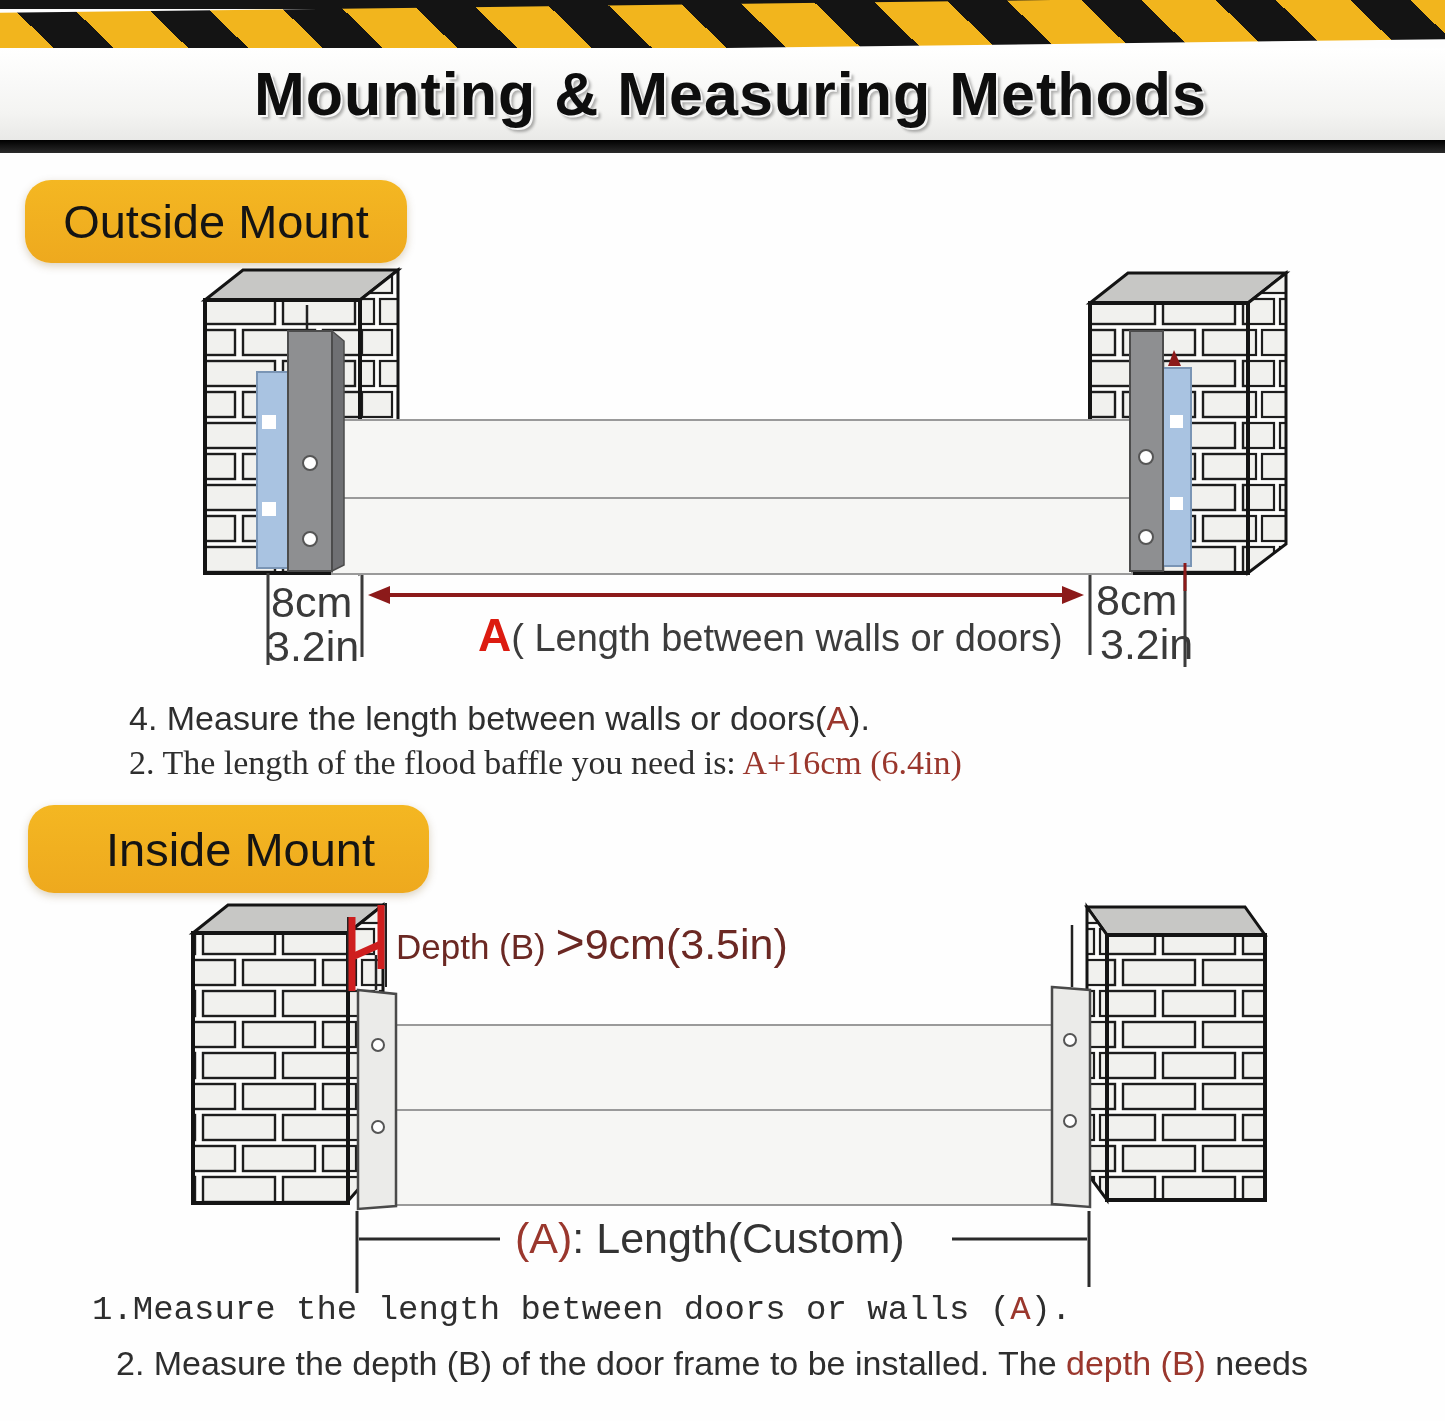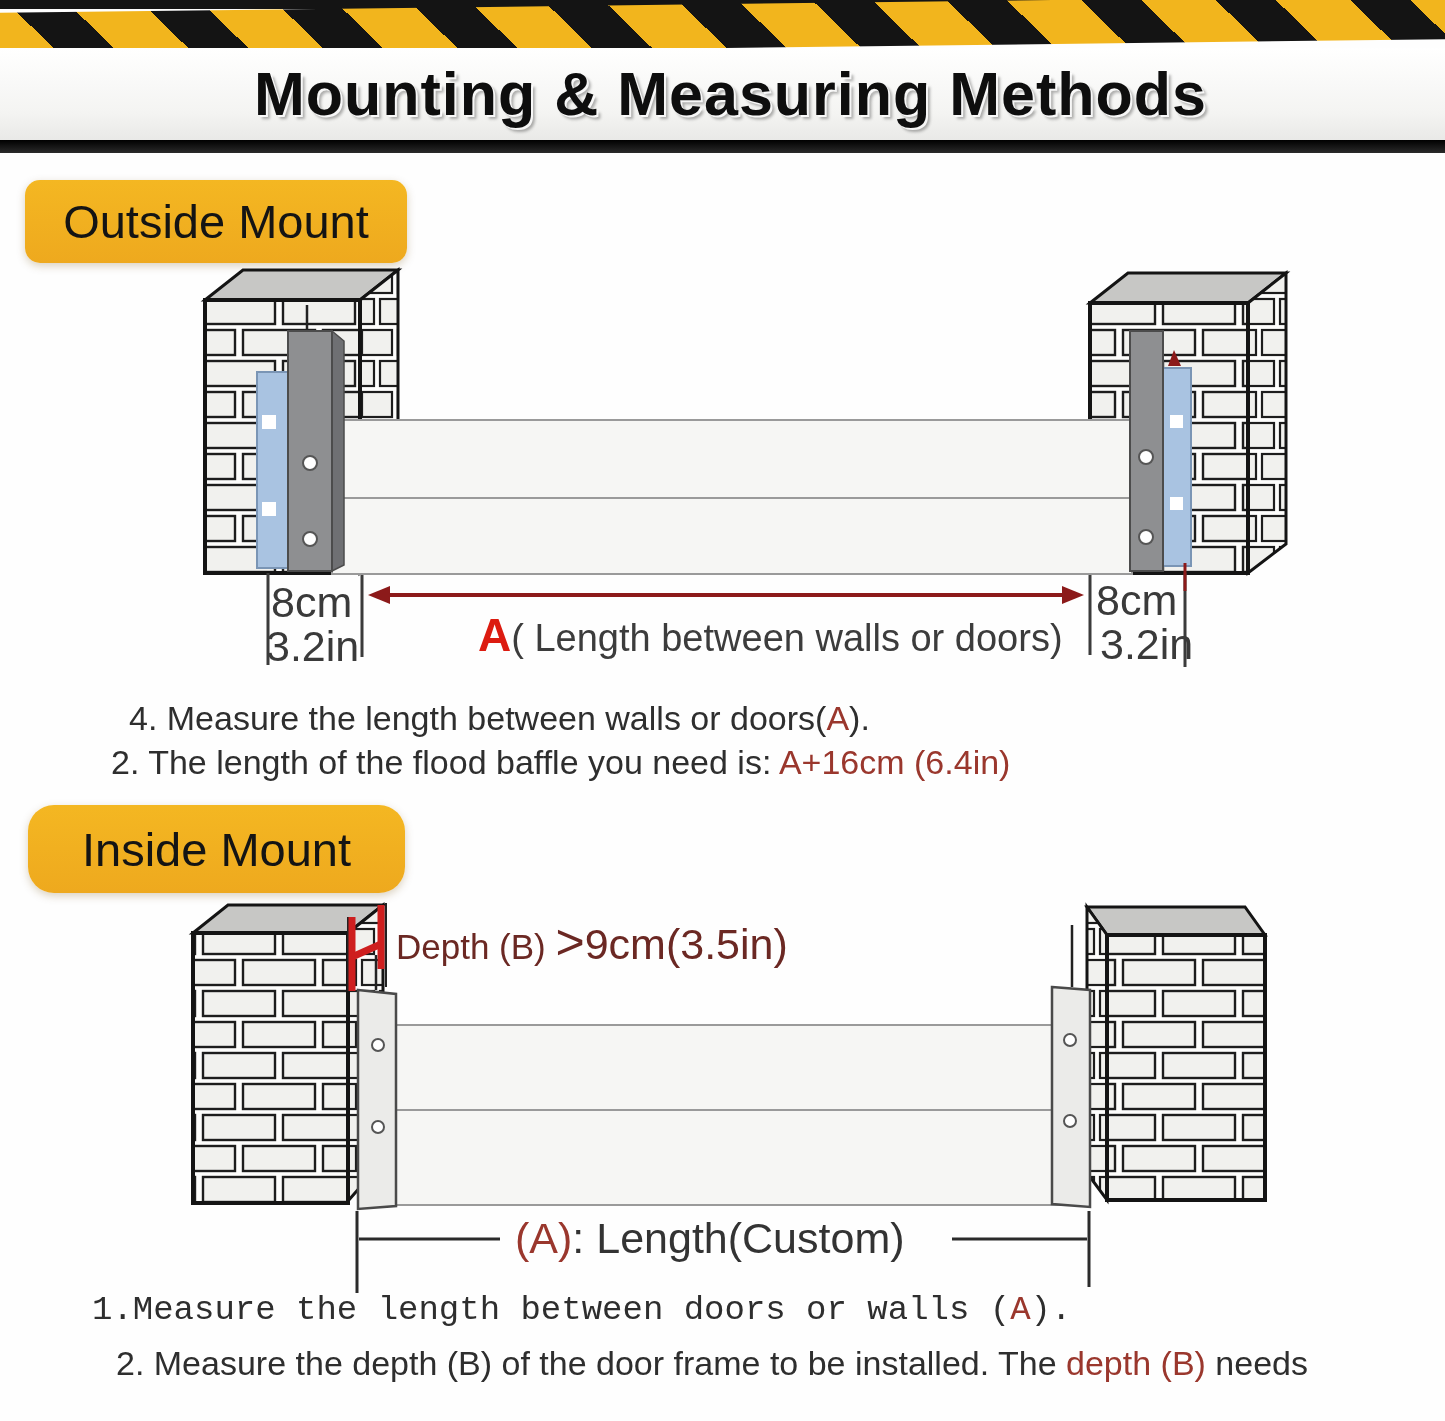--- a/index.html
+++ b/index.html
@@ -20,22 +20,22 @@
   .title { font-size:61px; font-weight:700; letter-spacing:1px; color:#0e0e0e;
            text-shadow:2px 2px 0 rgba(255,255,255,.9), 4px 4px 3px rgba(0,0,0,.30); }
   .divider { position:absolute; top:140px; left:0; width:100%; height:13px;
              background:linear-gradient(180deg,#000,#2a2a2a); }
 
   
   .mount-label { position:absolute; border-radius:26px; display:flex; align-items:center;
                  justify-content:center; font-size:47px; color:#141414;
                  background:linear-gradient(180deg,#f4b722, var(--label_bg,#EEA91E));
                  box-shadow:0 3px 8px rgba(110,75,0,.25); }
-  #outside-label { left:25px; top:180px; width:382px; height:83px;border-radius:15px; }
-  #inside-label  { left:28px; top:805px; width:377px; height:88px; }
+  #outside-label { left:25px; top:180px; width:382px; height:83px; }
+  #inside-label  { left:28px; top:805px; width:377px; height:88px;padding-left:24px; }
 
   
   .diagram { position:absolute; left:0; }
   svg text { font-family:"Liberation Sans", sans-serif; }
   .topface   { fill:var(--top_face,#C7C7C5); stroke:#141414; stroke-width:3; }
   .sideface  { fill:url(#bricksSide); stroke:#141414; stroke-width:3; }
   .frontface { fill:url(#bricks); stroke:#141414; stroke-width:4; }
   .plank     { fill:var(--plank_fill,#F6F6F4); stroke:#9a9a9a; stroke-width:2; }
   .blue      { fill:var(--bracket_blue,#A9C3E1); stroke:#7a95b5; stroke-width:2; }
   .dark      { fill:var(--bracket_gray,#8E8F91); stroke:#4c4c4c; stroke-width:2; }
@@ -149,21 +149,21 @@
       <polygon class="dimarrow" points="1084,330 1062,321 1062,339"></polygon>
       <text class="measure" x="271" y="352">8cm</text>
       <text class="measure" x="266" y="396">3.2in</text>
       <text class="measure" x="1096" y="350">8cm</text>
       <text class="measure" x="1100" y="394">3.2in</text>
       <text x="478" y="386"><tspan class="spanA">A</tspan><tspan class="spanRest">( Length between walls or doors)</tspan></text>
     </g>
   </svg>
 
   <div class="steps" style="left:129px; top:700px;"><span>4. Measure the length between walls or doors(</span><span class="red">A</span><span>).</span></div>
-  <div class="steps" style="left:111px; top:744px;"><span>2. The length of the flood baffle you need is: </span><span class="red">A+16cm (6.4in)</span></div>
+  <div class="steps" style="left:129px; top:744px;font-family:Liberation Serif, serif;"><span>2. The length of the flood baffle you need is: </span><span class="red">A+16cm (6.4in)</span></div>
 
   <div id="inside-label" class="mount-label">
     <span>Inside Mount</span>
   </div>
 
   <svg class="diagram" style="top:895px" width="1445" height="400" viewBox="0 0 1445 400">
 
     <g>
       <polygon class="topface" points="193,38 228,10 383,10 348,38"></polygon>
       <polygon class="sideface" points="348,38 383,10 383,266 348,306"></polygon>

